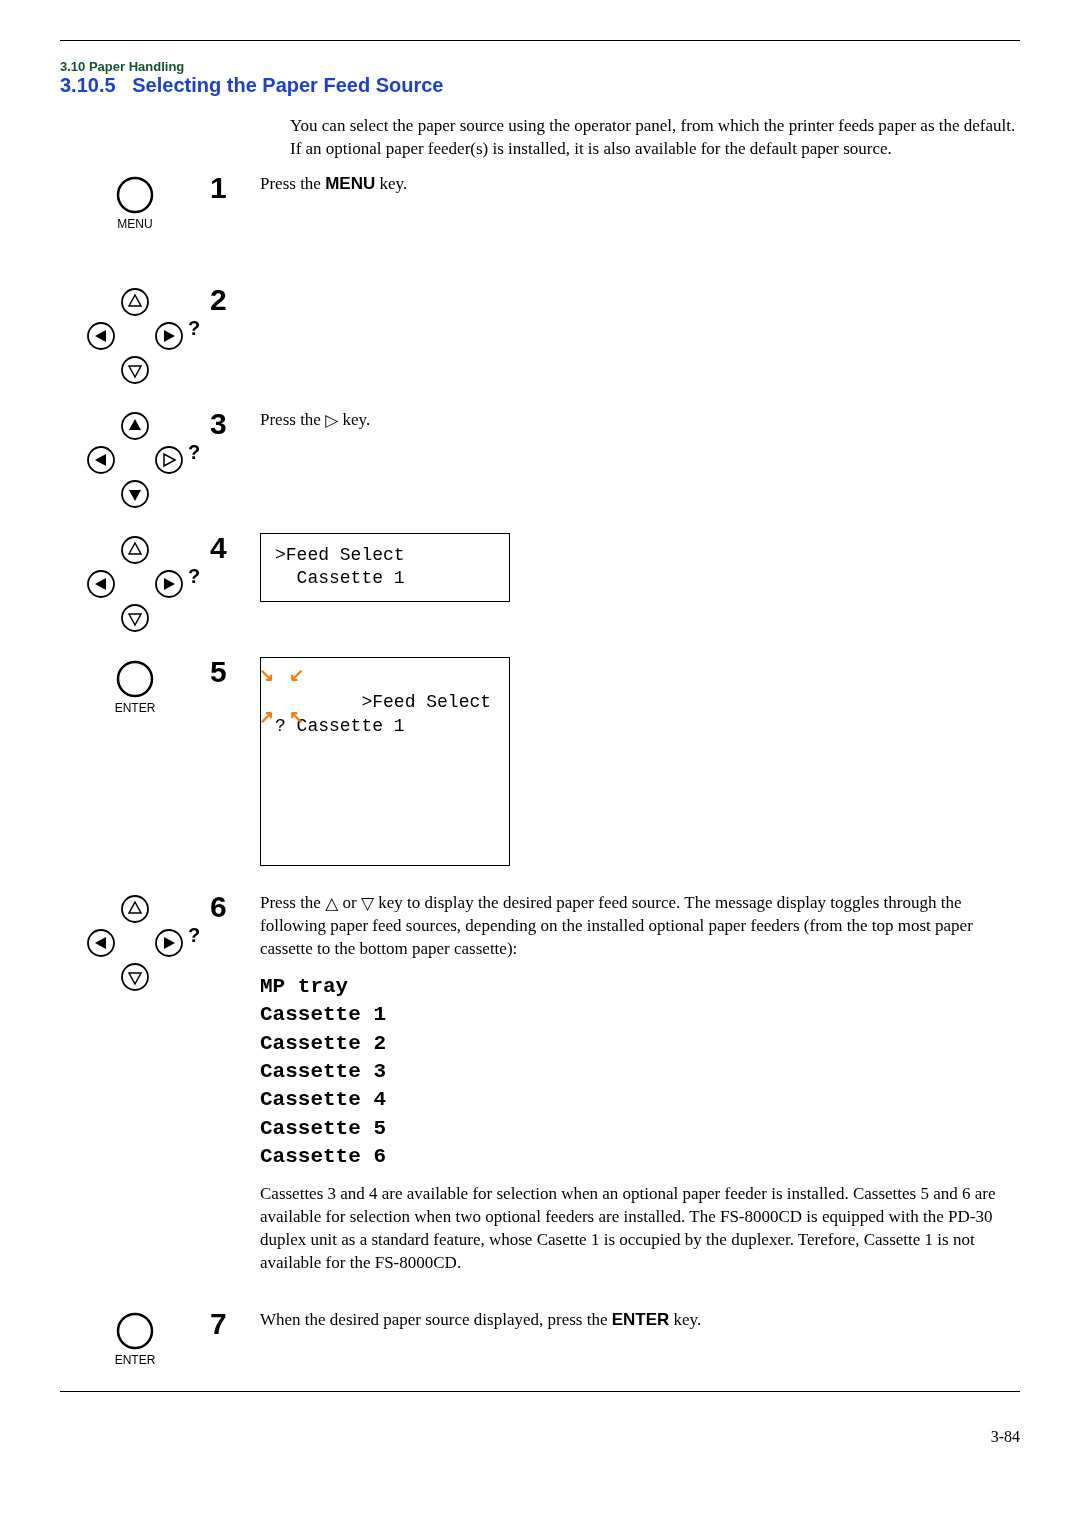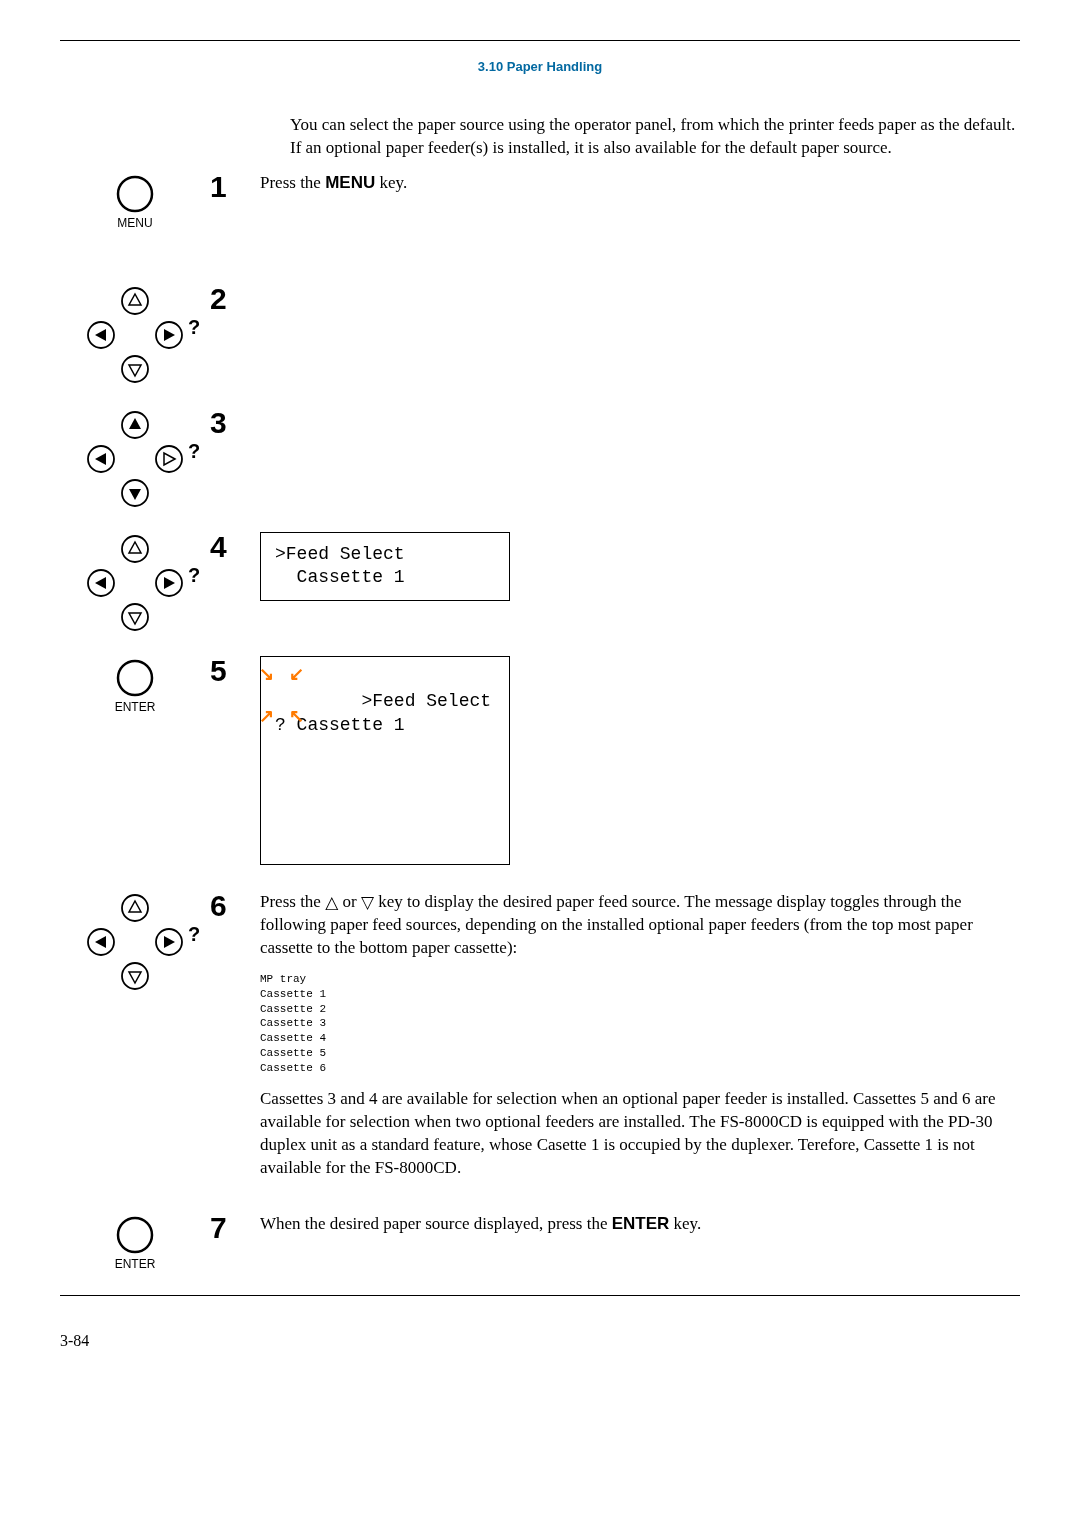--- a/index.html
+++ b/index.html
@@ -13,26 +13,24 @@
   }
   .page {
     padding: 40px 60px 20px 60px;
   }
   .rule {
     border: none;
     border-top: 1.5px solid #000;
     margin: 0 0 18px 0;
   }
   .running-head {
-    color: #0369a1;
+    color: #14532d;
     font-family: Arial, Helvetica, sans-serif;
     font-weight: bold;
     font-size: 13px;
-    margin-bottom: 40px;
-    text-align: center;
   }
   .section-title {
     color: #1a3fd6;
     font-family: Arial, Helvetica, sans-serif;
     font-weight: bold;
     font-size: 20px;
     margin-bottom: 18px;
   }
   .intro {
     margin: 0 0 12px 230px;
@@ -99,29 +97,30 @@
   .lcd.two { min-height: 46px; }
   .blink-arrow {
     position: absolute;
     font-family: Arial, sans-serif;
     font-size: 18px;
     color: #ff7a00;
     font-weight: bold;
   }
   .cassette-list {
     font-family: "Courier New", Courier, monospace;
-    font-size: 11px;
+    font-size: 21px;
     line-height: 1.35;
     white-space: pre;
     margin: 0 0 12px 0;
+    font-weight: bold;
   }
   .footer {
     margin-top: 13px;
     padding-top: 8px;
-    text-align: left;
+    text-align: right;
     font-size: 16px;
   }
   .footer-rule {
     border: none;
     border-top: 1.5px solid #000;
     margin: 0 0 28px 0;
   }
 
   
   .btn-circle {
@@ -148,20 +147,23 @@
     margin-top: 2px;
   }
 </style>
 </head>
 <body>
 
 <div class="page">
   <hr class="rule">
   <div class="running-head">3.10 Paper Handling</div>
 
+  <div class="section-title">
+    <span>3.10.5</span>&nbsp;&nbsp;&nbsp;<span>Selecting the Paper Feed Source</span>
+  </div>
 
   <p class="intro">You can select the paper source using the operator panel, from which the printer feeds paper as the default. If an optional paper feeder(s) is installed, it is also available for the default paper source.</p>
 
   <div class="step-row">
     <div class="icon-col">
       <div style="display:flex;flex-direction:column;align-items:center">
         <svg class="btn-circle" viewBox="0 0 40 40">
           <circle cx="20" cy="20" r="17" fill="none" stroke="#000" stroke-width="2.5"></circle>
         </svg>
         <div class="circle-label">MENU</div>
@@ -216,20 +218,25 @@
             <polygon points="21,15 10,9 10,21" fill="none" stroke="#000" stroke-width="1.5"></polygon>
           </svg>
         <svg class="ac-btn ac-down" viewBox="0 0 30 30">
             <circle cx="15" cy="15" r="13" fill="none" stroke="#000" stroke-width="1.8"></circle>
             <polygon points="15,22 21,11 9,11" fill="#000"></polygon>
           </svg>
         <span class="ac-q">?</span>
       </div>
     </div>
     <div class="num-col">3</div>
+    <div class="text-col">
+      <p>
+        <span>Press the </span><span class="tri">▷</span><span> key.</span>
+      </p>
+    </div>
   </div>
 
   <div class="step-row">
     <div class="icon-col">
       <div class="arrow-cluster">
         <svg class="ac-btn ac-up" viewBox="0 0 30 30">
             <circle cx="15" cy="15" r="13" fill="none" stroke="#000" stroke-width="1.8"></circle>
             <polygon points="15,8 21,19 9,19" fill="none" stroke="#000" stroke-width="1.5"></polygon>
           </svg>
         <svg class="ac-btn ac-left" viewBox="0 0 30 30">

